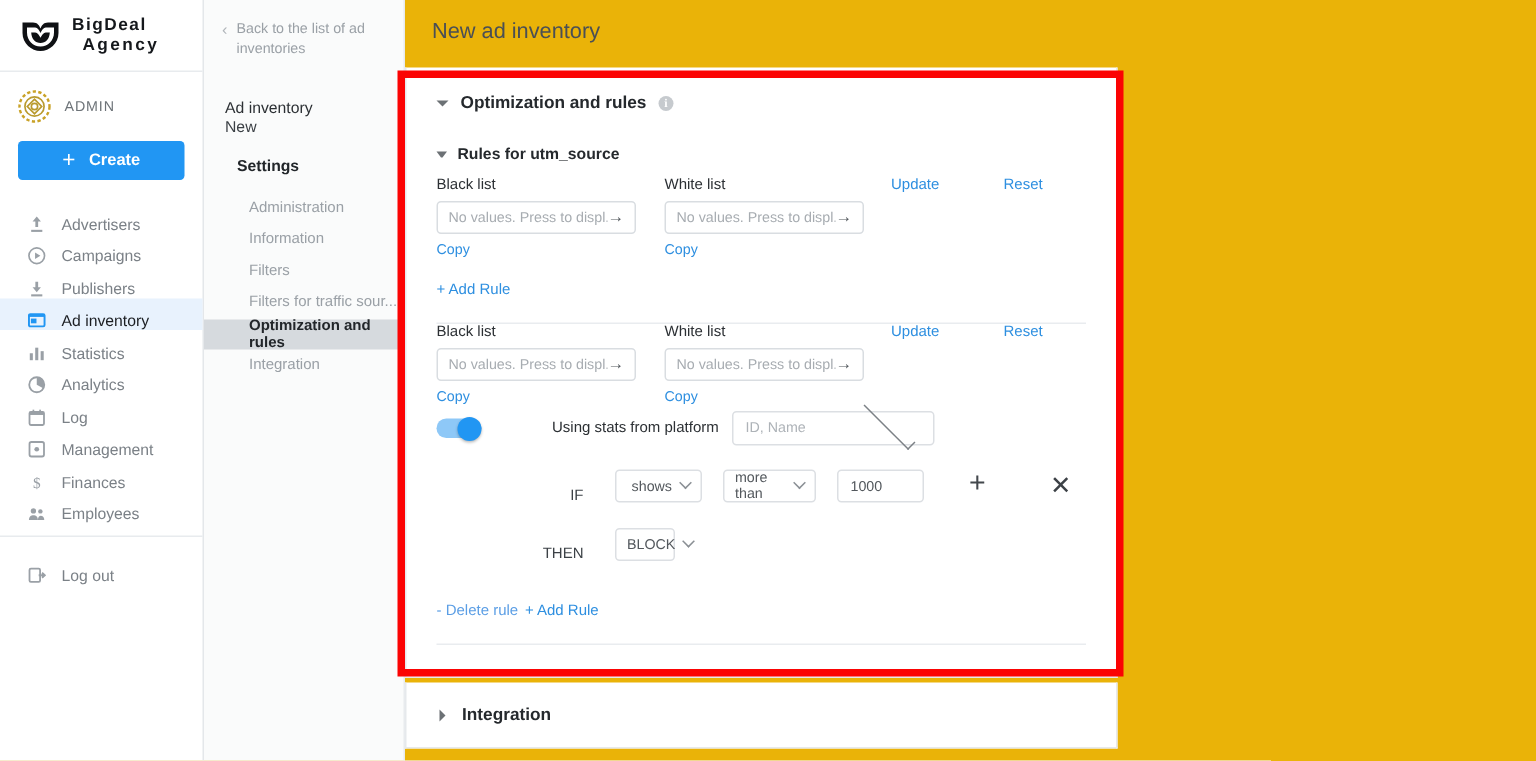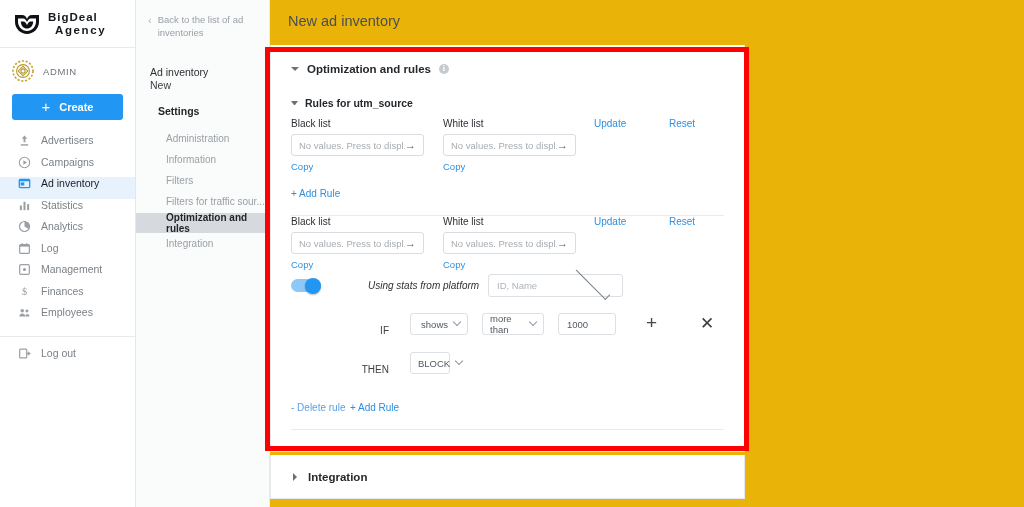--- a/index.html
+++ b/index.html
@@ -53,21 +53,21 @@
     display: flex; align-items: center; justify-content: center; gap: 9px;
     font-size: 11px; font-weight: bold;
     cursor: pointer;
     user-select: none;
   }
   .create-plus { font-size: 15px; font-weight: normal; line-height: 1; margin-top: -1px; }
 
   .nav { padding-top: 2px; }
   .nav-item {
     height: 21.5px;
-    display: flex; align-items: flex-start; gap: 10px;
+    display: flex; align-items: flex-end; gap: 10px;
     padding-left: 18px;
     font-size: 10.5px;
     color: #7b8187;
     cursor: pointer;
     margin-bottom: 0px;
   }
   .nav-item.active { background: #e8f2fd; color: #1b1e22; font-weight: normal; }
   .nav-item.active .nav-ico { color: #2196f3; }
   .nav-ico {
     width: 13px; height: 13px; flex: 0 0 13px;
@@ -199,21 +199,21 @@
     width: 30px; height: 13px; border-radius: 7px;
     background: #8ec8f7;
     cursor: pointer;
   }
   .toggle-knob {
     position: absolute; right: 0px; top: -1.5px;
     width: 16px; height: 16px; border-radius: 50%;
     background: #2196f3;
     box-shadow: 0 1px 2px rgba(0,0,0,.28);
   }
-  .plat-label { position: absolute; left: 77px; top: 6px; font-size: 10px; color: #2c3034; font-style: italic; }
+  .plat-label { position: absolute; left: 77px; top: 6px; font-size: 10px; color: #2c3034; }
   .plat-select {
     position: absolute; left: 197px; top: 0px;
     width: 135px; height: 23px;
     border: 1px solid #dcdfe3; border-radius: 3px;
     background: #fff;
     display: flex; align-items: center; padding: 0 8px;
     cursor: pointer;
   }
   .plat-select span { flex: 1 1 auto; font-size: 9.5px; color: #aeb3b8; }
   .chev {
@@ -339,20 +339,29 @@
       <div class="nav-item">
         <span class="nav-ico">
           <svg viewBox="0 0 14 14" width="13" height="13">
               <circle cx="7" cy="7" r="5.6" fill="none" stroke="currentColor" stroke-width="1.2"></circle>
               <path d="M5.8 4.6 L9.6 7 L5.8 9.4 Z" fill="currentColor"></path>
             </svg>
         </span>
         <span>Campaigns</span>
       </div>
 
+      <div class="nav-item">
+        <span class="nav-ico">
+          <svg viewBox="0 0 14 14" width="13" height="13">
+              <path d="M7 9.5 L4 6 H6 V2 H8 V6 H10 Z" fill="currentColor"></path>
+              <rect x="3" y="11" width="8" height="1.5" fill="currentColor"></rect>
+            </svg>
+        </span>
+        <span>Publishers</span>
+      </div>
 
       <div class="nav-item active">
         <span class="nav-ico">
           <svg viewBox="0 0 14 14" width="13" height="13">
               <rect x="1.4" y="2.6" width="11.2" height="8.8" rx="1" fill="none" stroke="currentColor" stroke-width="1.4"></rect>
               <rect x="2.8" y="5.8" width="4" height="3.4" fill="currentColor"></rect>
               <rect x="1.4" y="2.6" width="11.2" height="2" fill="currentColor"></rect>
             </svg>
         </span>
         <span>Ad inventory</span>

